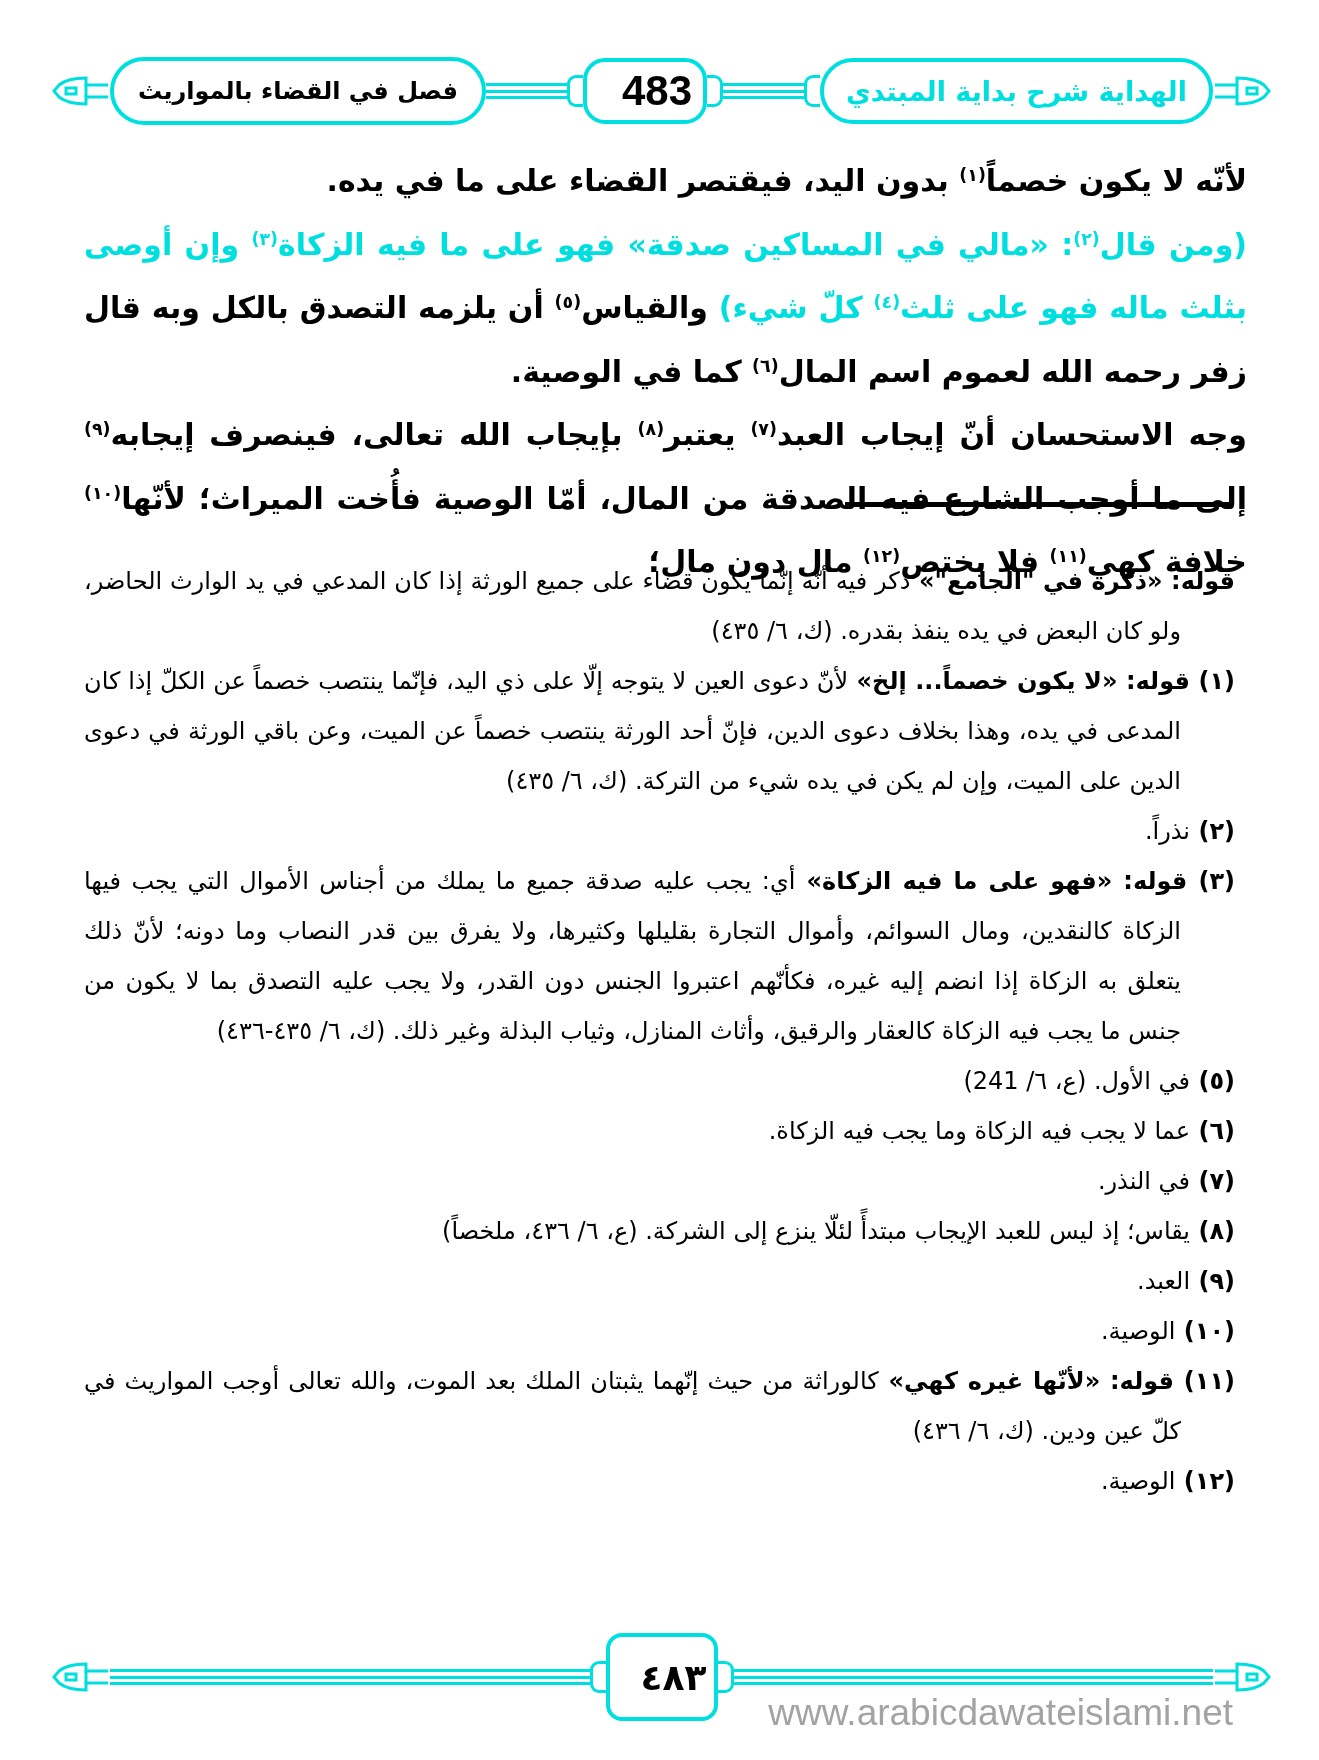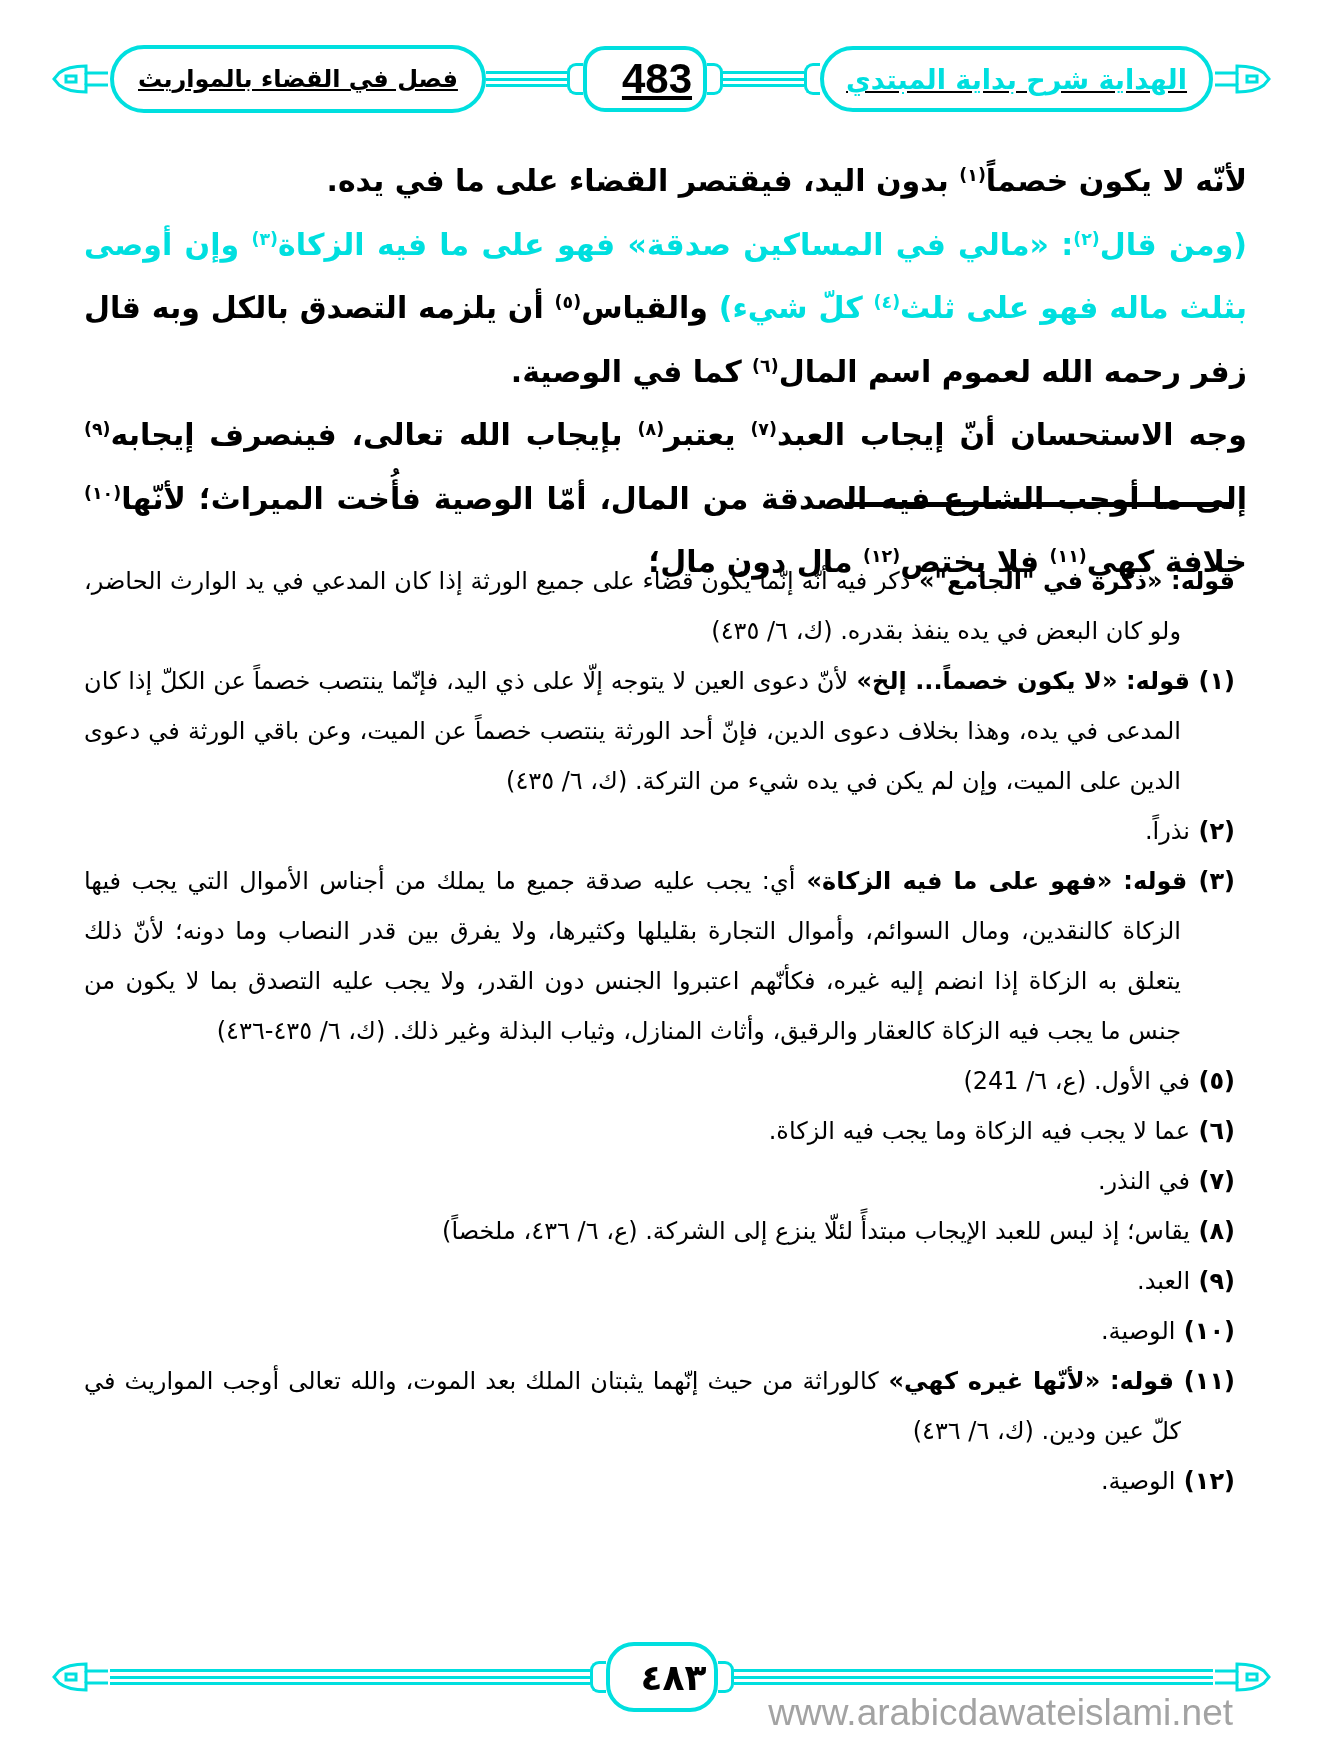--- a/index.html
+++ b/index.html
@@ -5,32 +5,32 @@
   :root{ --accent:#00dfdf; --ink:#000000; --wm:#a3a3a3; }
   *{ box-sizing:border-box; }
   html,body{ margin:0; padding:0; background:#ffffff; }
   .page{
     position:relative; width:1319px; height:1760px; background:#fff;
     font-family:"DejaVu Sans", sans-serif; color:var(--ink); overflow:hidden;
   }
 
   
   .band{ position:absolute; left:52px; right:48px; display:flex; align-items:center; }
-  .band-top{ top:36px; height:86px;text-decoration:underline; }
+  .band-top{ top:48px; height:86px; }
   .band-bottom{ top:1634px; height:86px; }
   .rule{ flex:1 1 auto; height:16px; display:flex; flex-direction:column; justify-content:space-between; min-width:30px; }
   .rule i{ display:block; height:3px; background:var(--accent); }
   .cart{
     border:4px solid var(--accent); background:#fff; display:flex;
     align-items:center; justify-content:center; flex:0 0 auto;padding-left:24px;
   }
   .cart-section{ min-width:258px; height:68px; border-radius:34px; font-size:24px; font-weight:bold; padding:0 24px; }
   .cart-num{ min-width:124px; height:66px; border-radius:22px; font-family:"Liberation Sans", sans-serif; font-size:42px; font-weight:bold; }
   .cart-title{ min-width:250px; height:66px; border-radius:33px; font-size:27px; font-weight:bold; color:var(--accent); padding:14px 22px; white-space:nowrap; }
-  .cart-num-ar{ min-width:112px; height:70px; border-radius:28px; font-size:36px; font-weight:bold; }
+  .cart-num-ar{ min-width:112px; height:88px; border-radius:16px; font-size:36px; font-weight:bold; }
   .clamp{ flex:0 0 auto; width:16px; height:32px; border:3px solid var(--accent); background:#fff; }
   .open-right{ border-right:none; border-radius:9px 0 0 9px; }
   .open-left{ border-left:none; border-radius:0 9px 9px 0; }
   .finial{ flex:0 0 auto; color:var(--accent); }
   .finial.flip{ transform:scaleX(-1); }
 
   
   .matn{
     position:absolute; top:146px; right:72px; left:84px;
     direction:rtl; text-align:justify; font-size:30px; line-height:59px; color:var(--ink);

